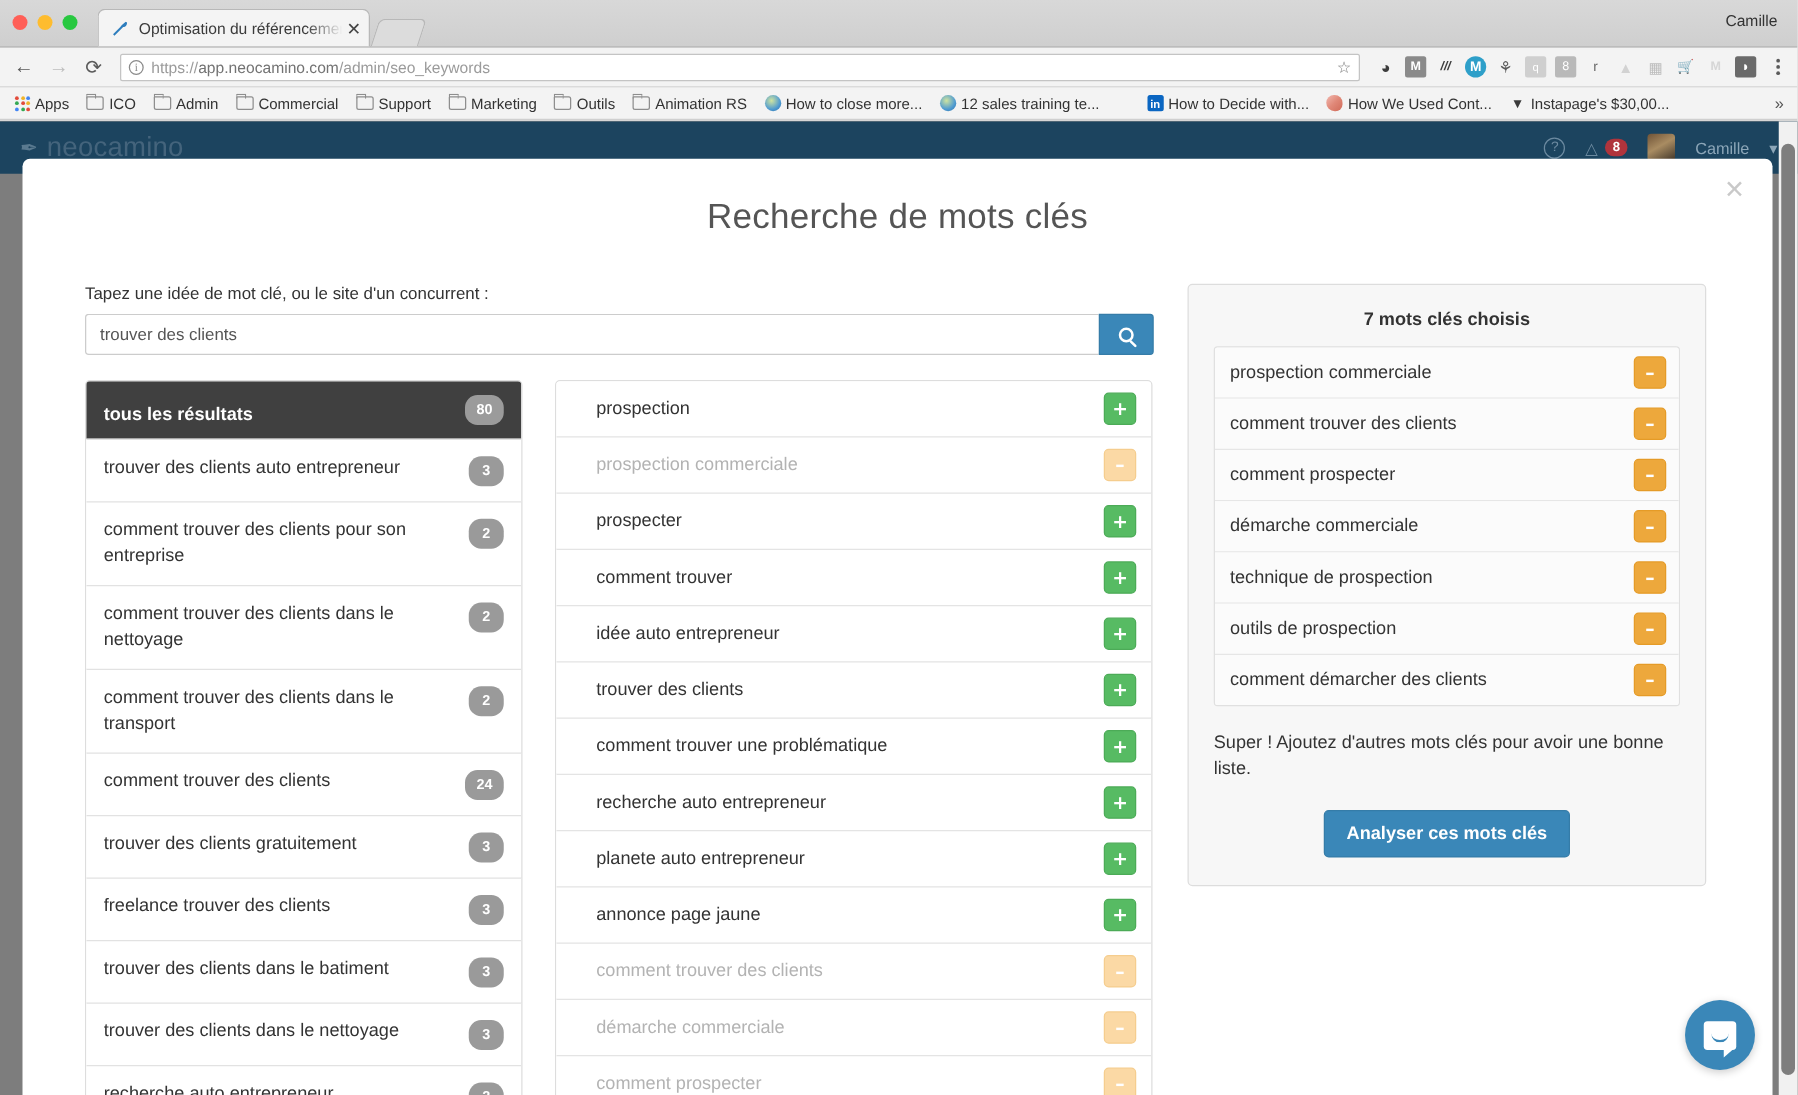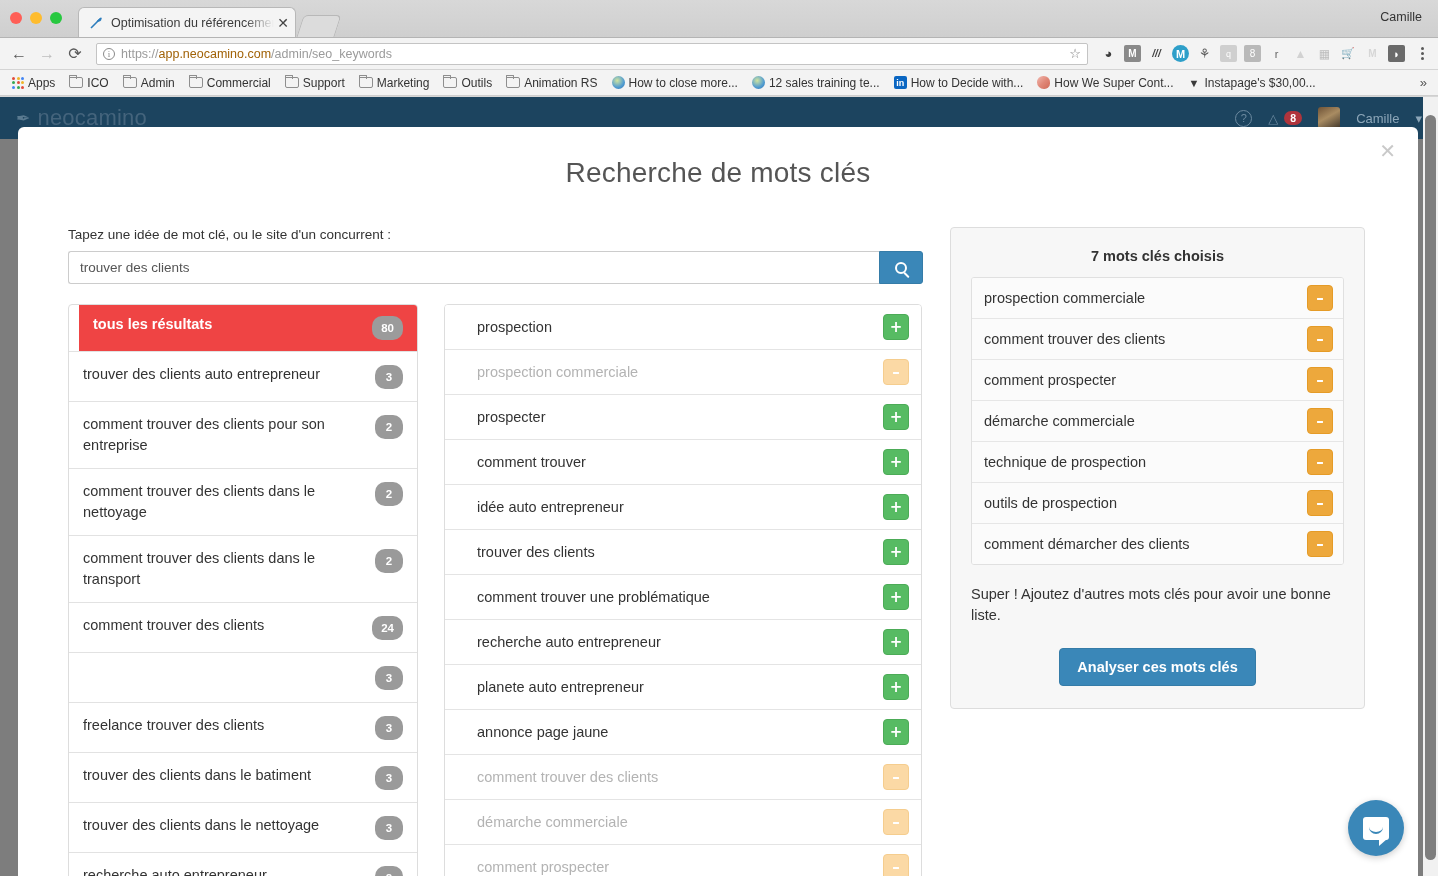--- a/index.html
+++ b/index.html
@@ -82,21 +82,21 @@
     border-radius: 2px;
     display: flex; align-items: center;
     padding: 0 6px;
     margin: 0 6px 0 4px;
     position: relative;
   }
   .info-ic { width: 12px; height: 12px; border: 1.3px solid #8a8a8a; border-radius: 50%;
              color: #8a8a8a; font-size: 9px; display: flex; align-items: center;
              justify-content: center; margin-right: 6px; font-family: "Liberation Serif", serif; }
   .url { font-size: 12.5px; color: #9b9b9b; white-space: nowrap; }
-  .url b { color: #a16207; font-weight: 400; }
+  .url b { color: #737373; font-weight: 400; }
   .star { margin-left: auto; font-size: 13px; color: #7a7a7a; cursor: pointer; }
   .ext-strip { display: flex; align-items: center; gap: 7px; padding-right: 2px; }
   .ext { width: 17px; height: 17px; display: flex; align-items: center; justify-content: center;
          font-size: 10px; border-radius: 2px; }
   .kebab { display: flex; flex-direction: column; gap: 2px; margin-left: 5px; cursor: pointer; padding: 0 4px; }
   .kebab i { width: 3px; height: 3px; background: #5a5a5a; border-radius: 50%; display: block; }
 
   .bookmarks {
     height: 26px;
     background: #f3f3f3;
@@ -195,26 +195,25 @@
   .mag { width: 12px; height: 12px; border: 2px solid #fff; border-radius: 50%; position: relative; display:block; }
   .mag::after { content:""; position:absolute; right:-5px; bottom:-4px; width:7px; height:2px;
        background:#fff; transform: rotate(45deg); border-radius:1px; }
 
   .cols { display: flex; gap: 26px; }
   .col-a { width: 350px; flex: 0 0 350px; }
   .col-b { width: 478px; flex: 0 0 478px; }
 
   .list { border: 1px solid #ddd; border-radius: 4px; overflow: hidden; background: #fff; }
   .list-head {
-    background: #ef4444; color: #fff;
+    background: #404040; color: #fff;
     font-size: 14.5px; font-weight: bold;
     padding: 11px 14px;
-    display: flex; align-items: flex-start;
+    display: flex; align-items: flex-end;
     cursor: pointer;
-    margin-left: 10px;
   }
   .pill {
     margin-left: auto;
     background: #9a9a9a; color: #fff;
     font-size: 11.5px; font-weight: bold;
     border-radius: 10px; padding: 6px 9px; min-width: 28px; text-align: center;
   }
   .list-head .pill { background: #9b9b9b; }
   .row {
     border-top: 1px solid #e2e2e2;
@@ -393,26 +392,26 @@
     </div>
     <div class="bm">
       <span class="bm-dot" style="background:radial-gradient(circle at 40% 35%,#cfe4a0,#4f9bd1 60%,#2c6fa8)"></span>
       <span>How to close more...</span>
     </div>
     <div class="bm">
       <span class="bm-dot" style="background:radial-gradient(circle at 40% 35%,#cfe4a0,#4f9bd1 60%,#2c6fa8)"></span>
       <span>12 sales training te...</span>
     </div>
     <div class="bm">
-      <span class="bm-dot" style="background:#0a66c2;border-radius:2px;color:#fff;font-size:9px;font-weight:bold;display:flex;align-items:center;justify-content:center;">in</span>
+      <span class="bm-dot" style="background:#0a66c2;border-radius:2px;color:#fff;font-size:9px;font-weight:bold;display:flex;align-items:center;justify-content:center;margin-left:24px;">in</span>
       <span>How to Decide with...</span>
     </div>
     <div class="bm">
       <span class="bm-dot" style="background:linear-gradient(135deg,#f2b8b0 0%,#e08878 50%,#d06a58 100%);border-radius:50% 50% 45% 55%"></span>
-      <span>How We Super Cont...</span>
+      <span>How We Used Cont...</span>
     </div>
     <div class="bm">
       <span class="bm-dot" style="background:transparent;color:#3a3a3a;font-size:11px;display:flex;align-items:center;justify-content:center;">▼</span>
       <span>Instapage's $30,00...</span>
     </div>
     <span class="bm-chev">»</span>
   </div>
 
   <div class="app">
 
@@ -468,20 +467,21 @@
                 </div>
                 <div class="row">
                   <span class="row-text">comment trouver des clients dans le transport</span>
                   <span class="pill">2</span>
                 </div>
                 <div class="row">
                   <span class="row-text">comment trouver des clients</span>
                   <span class="pill">24</span>
                 </div>
                 <div class="row">
+                  <span class="row-text">trouver des clients gratuitement</span>
                   <span class="pill">3</span>
                 </div>
                 <div class="row">
                   <span class="row-text">freelance trouver des clients</span>
                   <span class="pill">3</span>
                 </div>
                 <div class="row">
                   <span class="row-text">trouver des clients dans le batiment</span>
                   <span class="pill">3</span>
                 </div>

